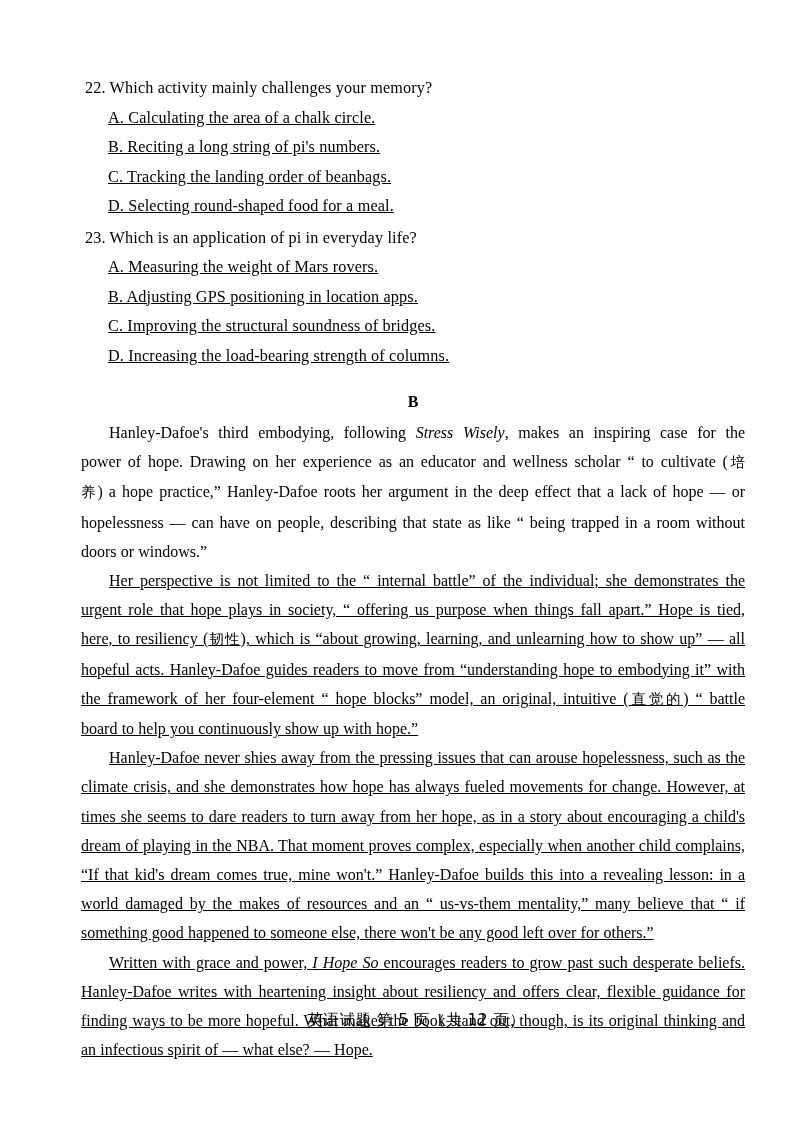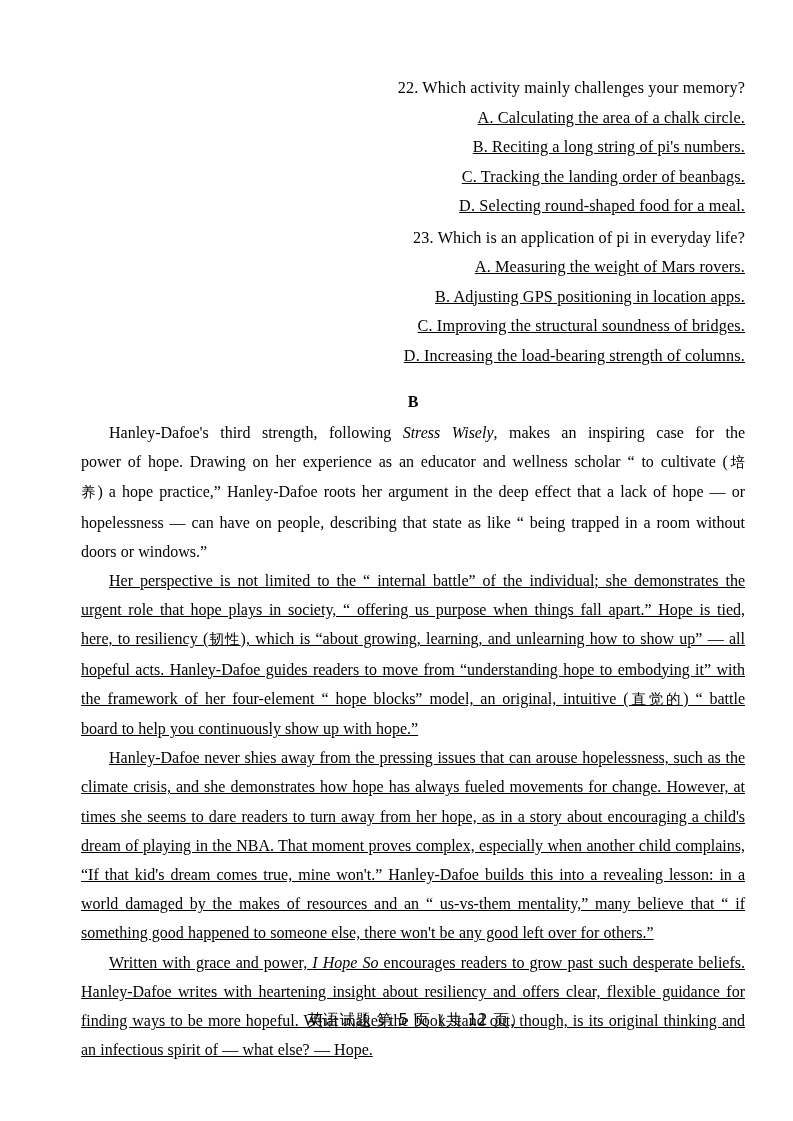--- a/index.html
+++ b/index.html
@@ -28,21 +28,20 @@
   .content {
     position: absolute;
     left: 81px;
     top: 74px;
     width: 664px;
   }
 
   
   .question-block {
     margin-bottom: 2px;
-    text-align: right;
   }
   .question-stem {
     font-size: 16.2px;
     line-height: 29.5px;
     padding-left: 4px;
     white-space: nowrap;
     letter-spacing: 0.15px;
   }
   .option {
     font-size: 16.2px;
@@ -134,21 +133,21 @@
       <div class="question-stem">23. Which is an application of pi in everyday life?</div>
       <div class="option">A. Measuring the weight of Mars rovers.</div>
       <div class="option">B. Adjusting GPS positioning in location apps.</div>
       <div class="option">C. Improving the structural soundness of bridges.</div>
       <div class="option">D. Increasing the load-bearing strength of columns.</div>
     </div>
 
     <div class="section-label">B</div>
 
     <div class="para">
-      <span class="ln first"><span>Hanley-Dafoe's third strength, following </span><i>Stress Wisely</i><span>, makes an inspiring case for the</span></span>
+      <span class="ln first"><span>Hanley-Dafoe's third embodying, following </span><i>Stress Wisely</i><span>, makes an inspiring case for the</span></span>
       <span class="ln"><span>power of hope. Drawing on her experience as an educator and wellness scholar “ to cultivate (</span><span class="cjk">培</span></span>
       <span class="ln"><span class="cjk">养</span><span>) a hope practice,” Hanley-Dafoe roots her argument in the deep effect that a lack of hope — or</span></span>
       <span class="ln">hopelessness — can have on people, describing that state as like “ being trapped in a room without</span>
       <span class="ln last">doors or windows.”</span>
     </div>
 
     <div class="para">
       <span class="ln first">Her perspective is not limited to the “ internal battle” of the individual; she demonstrates the</span>
       <span class="ln">urgent role that hope plays in society, “ offering us purpose when things fall apart.” Hope is tied,</span>
       <span class="ln"><span>here, to resiliency (</span><span class="cjk">韧性</span><span>), which is “about growing, learning, and unlearning how to show up” — all</span></span>

